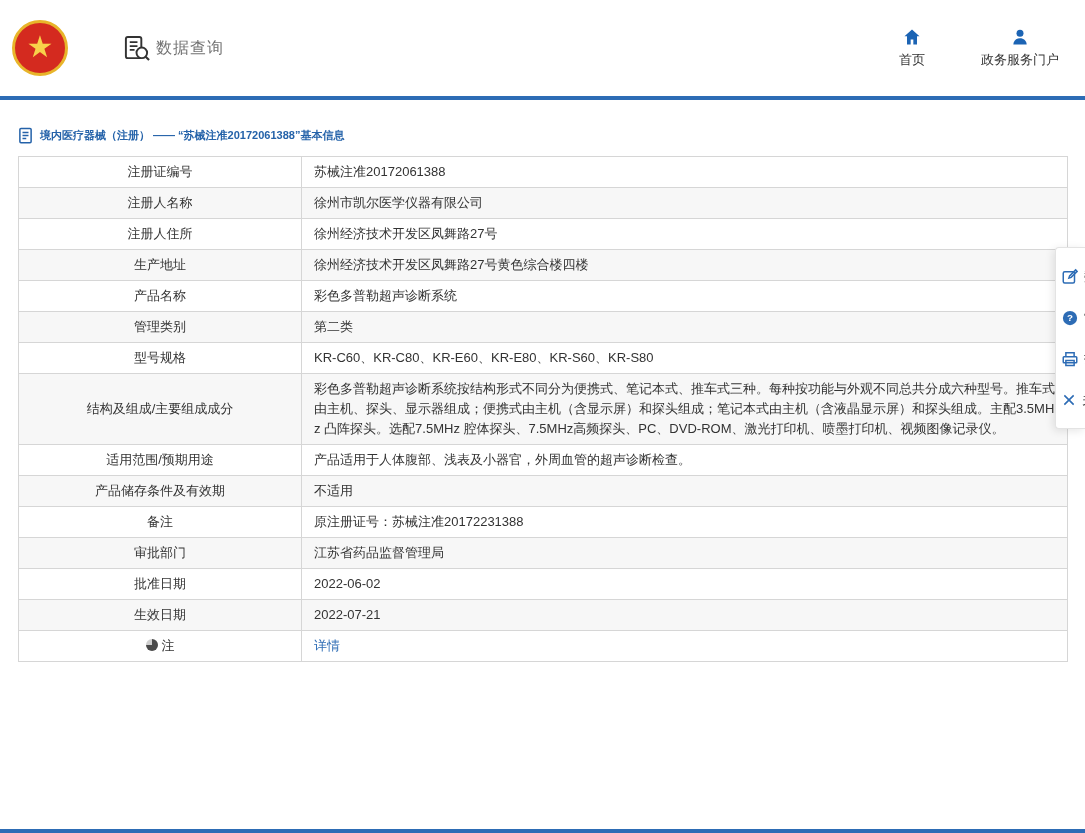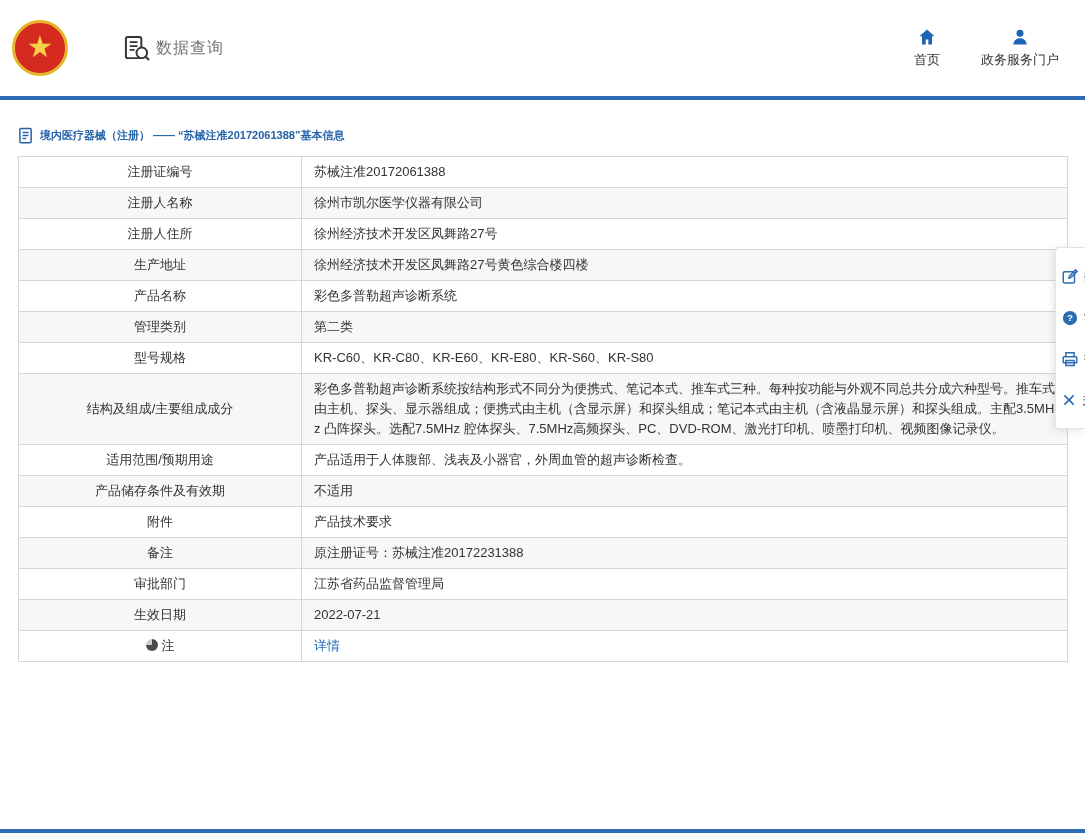--- a/index.html
+++ b/index.html
@@ -17,21 +17,21 @@
     background:#d42a1f; border:3px solid #e8b52a;
     display:flex; align-items:center; justify-content:center;
     margin-right:13px; flex:0 0 auto;
   }
   .emblem .star { color:#f8d14a; font-size:30px; line-height:1; margin-top:-2px; }
   .brand-cn { font-size:27px; font-weight:bold; color:#1c2e63; letter-spacing:1.5px; }
   .brand-en { font-size:12.5px; color:#1c64b4; margin-top:3px; }
   .query { display:flex; align-items:center; margin-left:42px; }
   .query-icon { display:inline-flex; margin-right:6px; }
   .query-label { font-size:16px; color:#737373; letter-spacing:1px;font-family:Liberation Mono, monospace; }
-  .top-nav { margin-left:auto; display:flex; gap:41px; margin-right:12px; }
+  .top-nav { margin-left:auto; display:flex; gap:56px; margin-right:12px; }
   .nav-item { display:flex; flex-direction:column; align-items:center; gap:4px;
     text-decoration:none; color:#333; font-size:13px; cursor:pointer; }
   .nav-ico { display:inline-flex; }
 
   .blue-line { height:4px; background:#2d6cb5; width:100%; }
 
   
   .breadcrumb {
     display:flex; align-items:center; gap:7px;
     padding:27px 0 12px 18px; font-size:11px; font-weight:600; color:#2462a9;
@@ -163,30 +163,30 @@
     </tr>
     <tr>
       <td class="lbl">适用范围/预期用途</td>
       <td class="val">产品适用于人体腹部、浅表及小器官，外周血管的超声诊断检查。</td>
     </tr>
     <tr>
       <td class="lbl">产品储存条件及有效期</td>
       <td class="val">不适用</td>
     </tr>
     <tr>
-      <td class="lbl">附件</td>
-      <td class="val">产品技术要求</td>
-    </tr>
-    <tr>
       <td class="lbl">备注</td>
       <td class="val">原注册证号：苏械注准20172231388</td>
     </tr>
     <tr>
       <td class="lbl">审批部门</td>
       <td class="val">江苏省药品监督管理局</td>
+    </tr>
+    <tr>
+      <td class="lbl">批准日期</td>
+      <td class="val">2022-06-02</td>
     </tr>
     <tr>
       <td class="lbl">生效日期</td>
       <td class="val">2022-07-21</td>
     </tr>
     <tr>
       <td class="lbl"><span class="note-ico"></span><span>注</span></td>
       <td class="val"><a href="#" class="detail-link">详情</a></td>
     </tr>
   </tbody>

